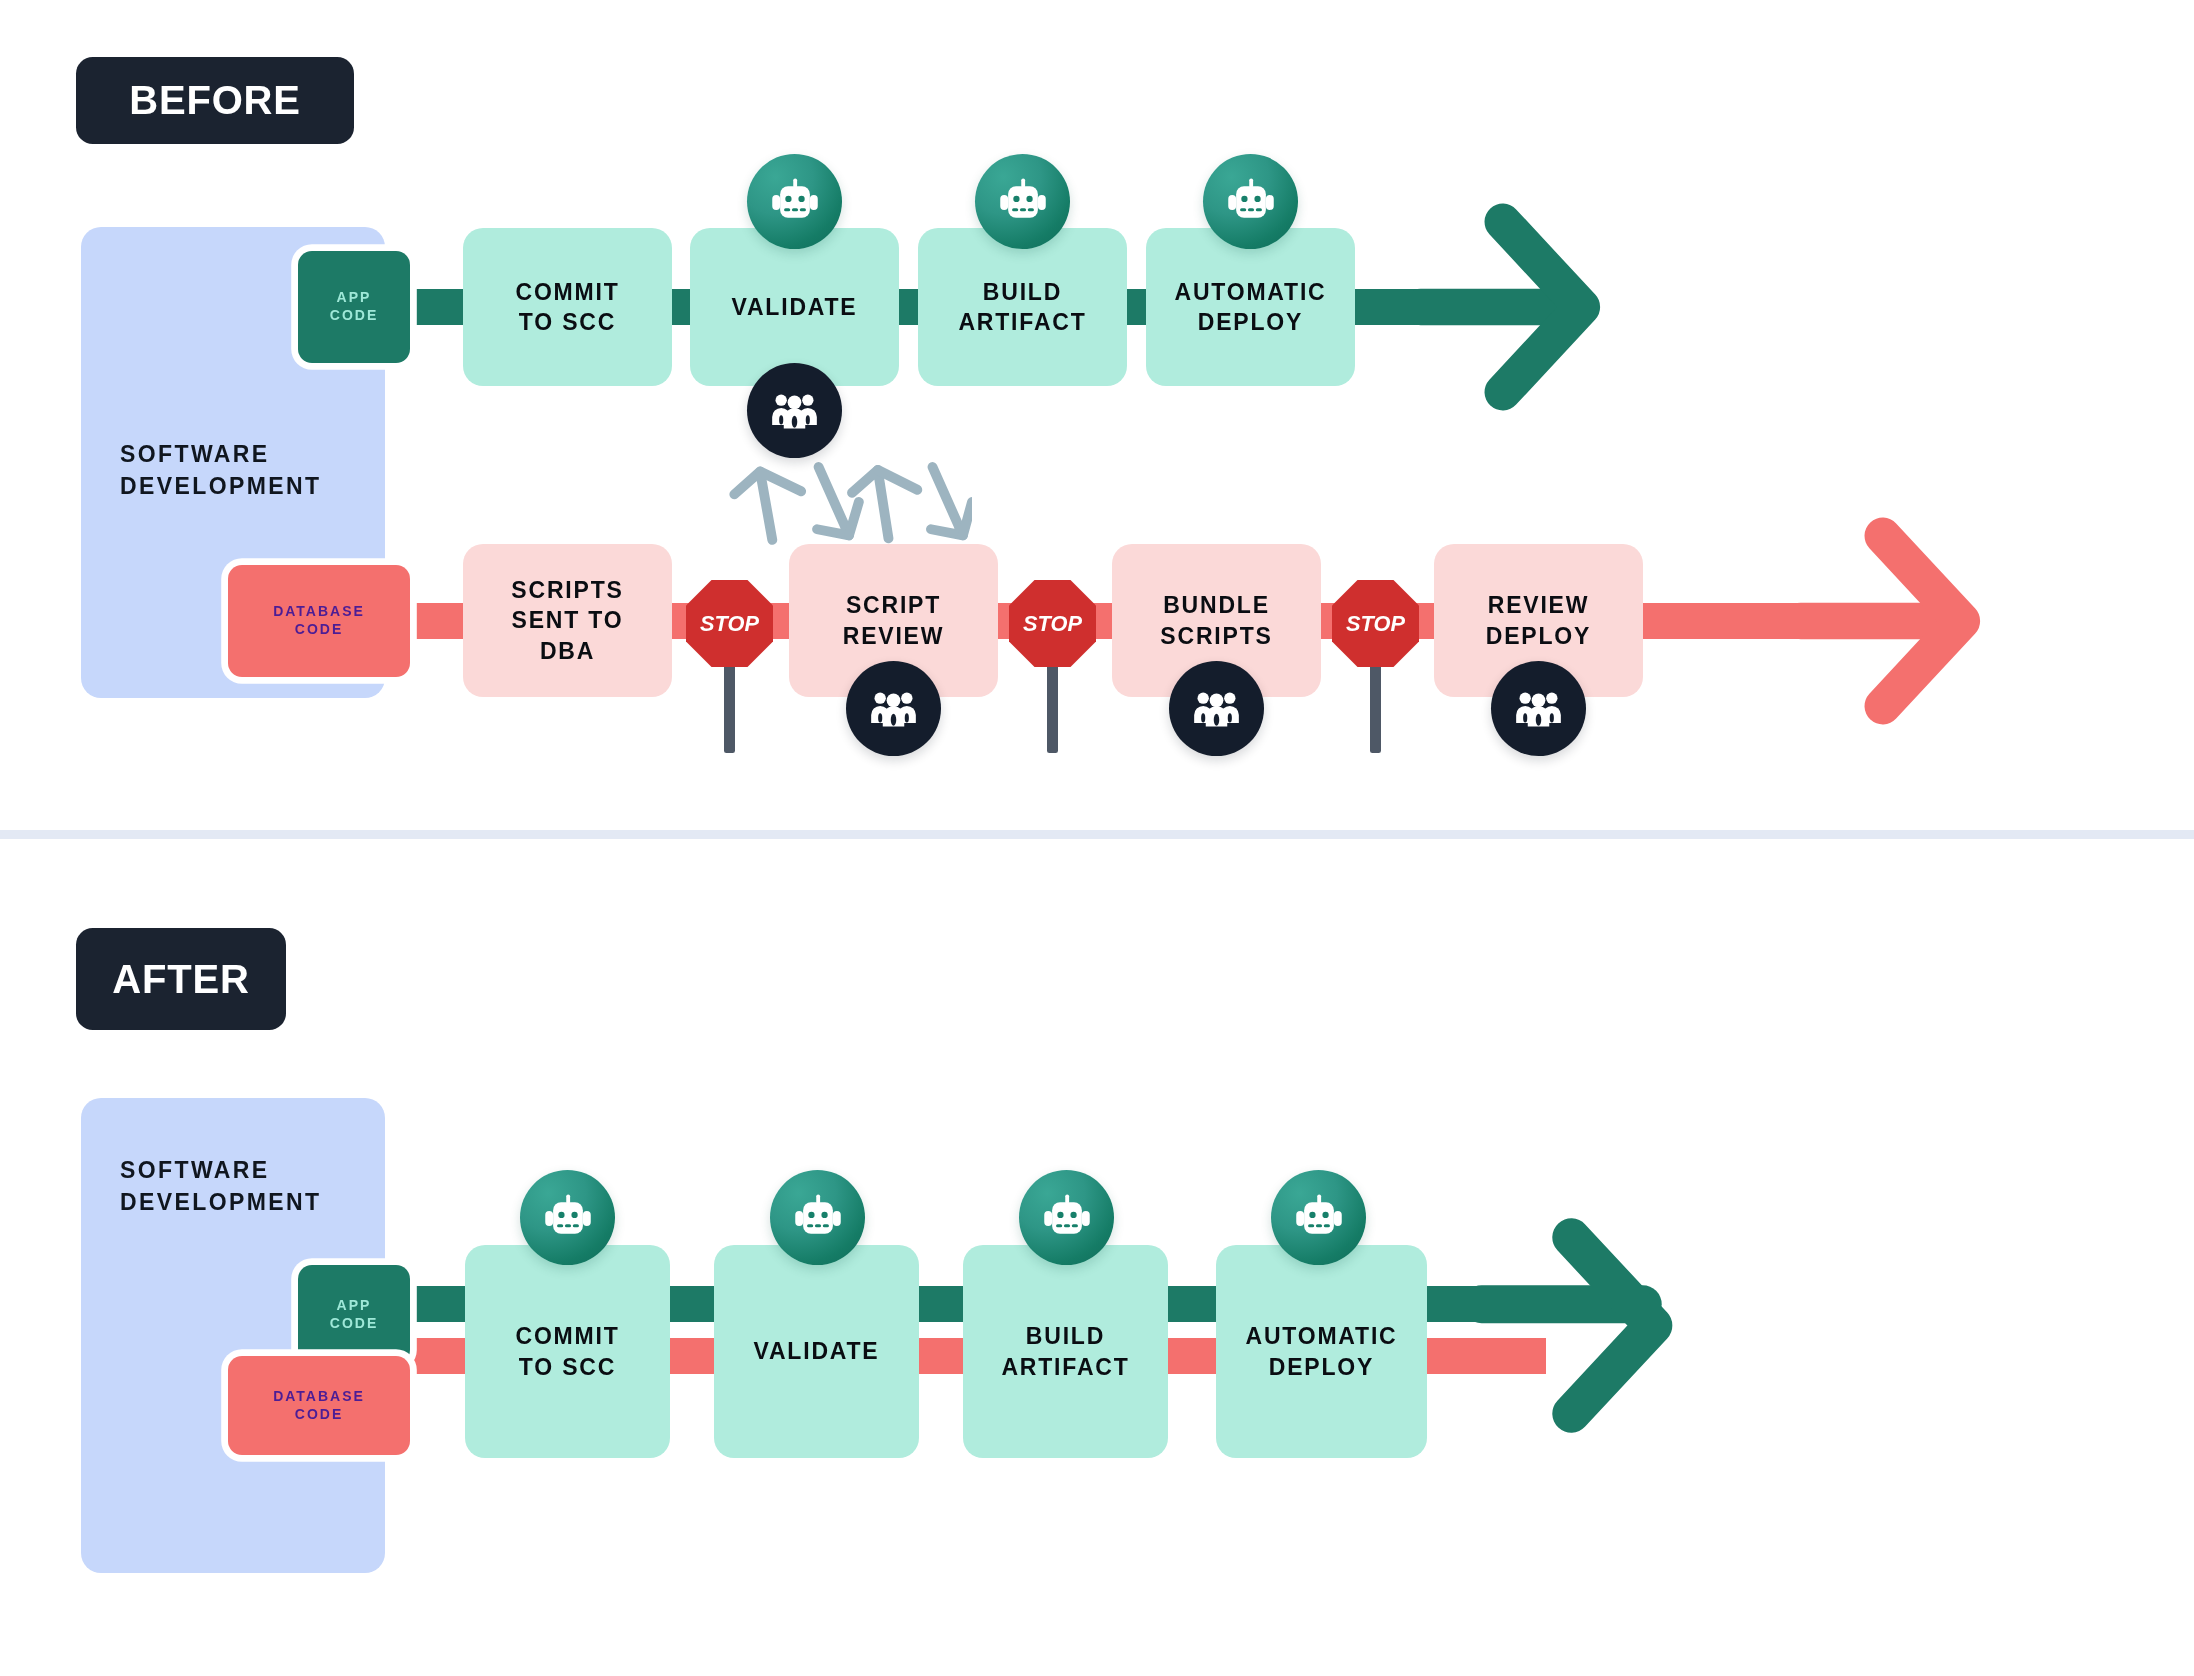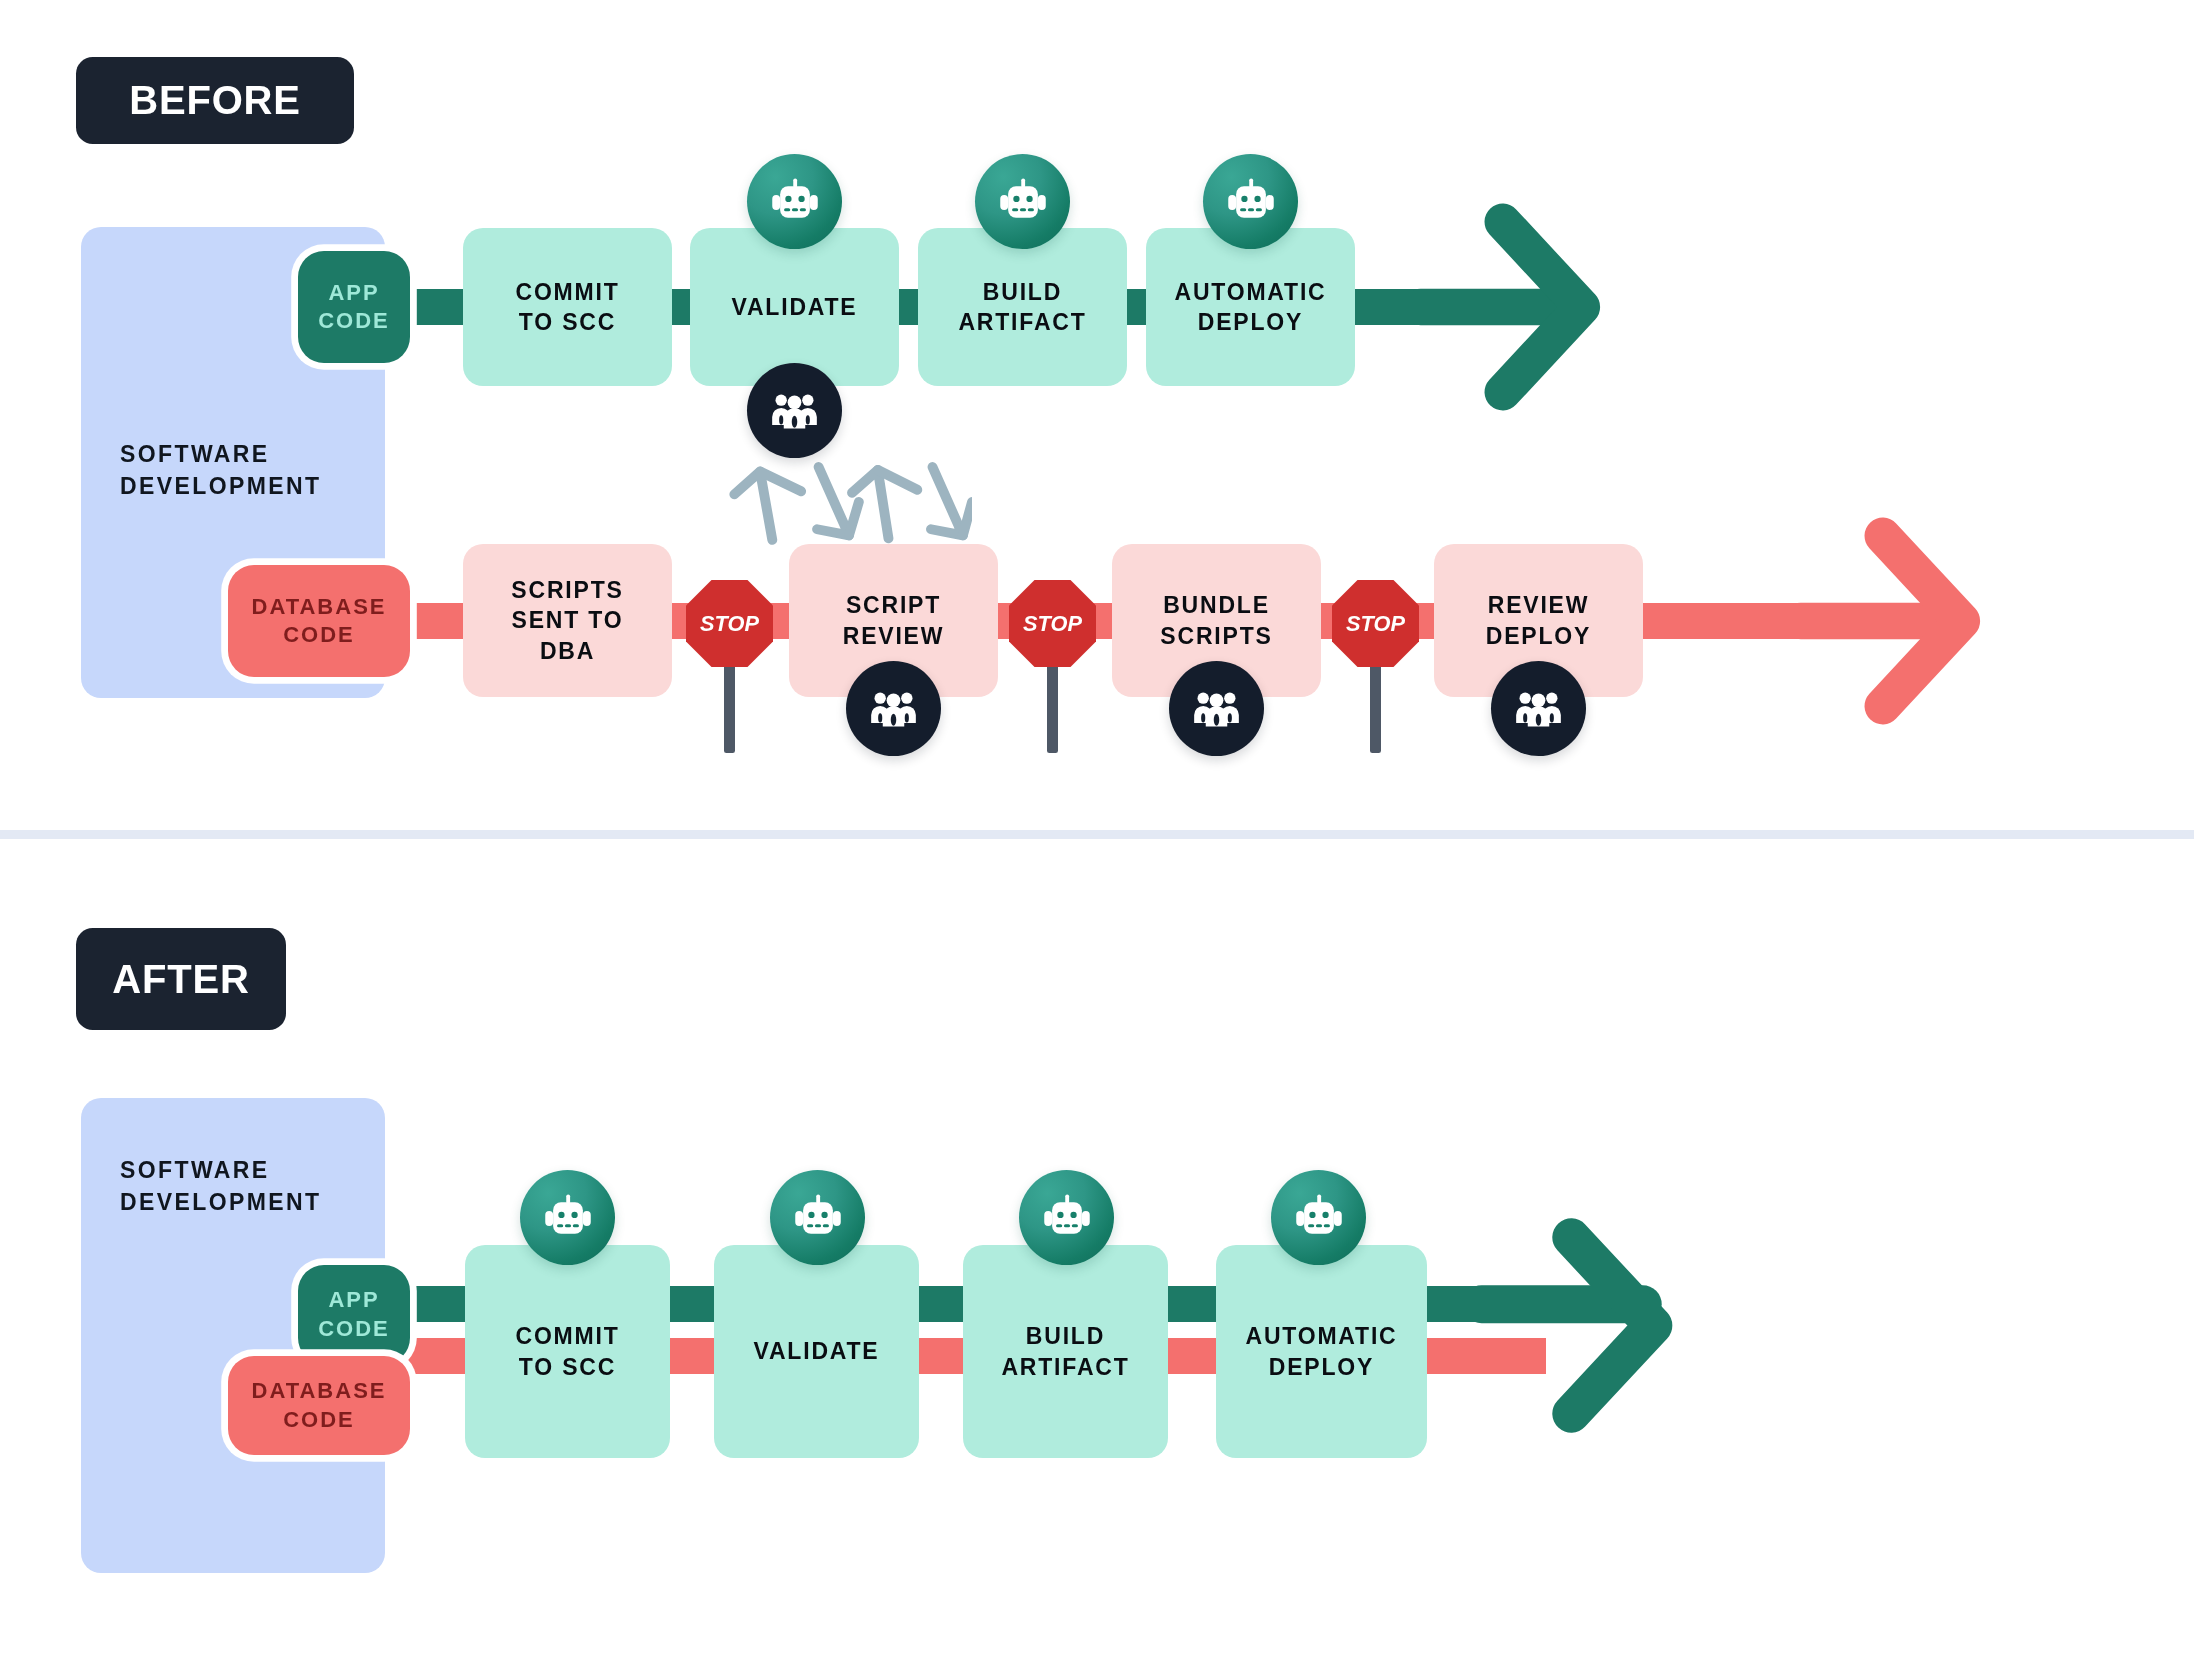--- a/index.html
+++ b/index.html
@@ -13,27 +13,27 @@
   .badge{background:#1b2330;color:#fff;border-radius:16.7px;
          display:flex;align-items:center;justify-content:center;
          font-weight:700;letter-spacing:0.8px;}
 
   
   .lane-panel{background:#c6d7fb;border-radius:20px;}
   .lane-title{color:#10161f;font-weight:700;font-size:23px;
               letter-spacing:2.4px;line-height:1.38;white-space:pre-line;}
 
   
-  .pill{border-radius:26px;display:flex;flex-direction:column;
+  .pill{border-radius:14px;display:flex;flex-direction:column;
         align-items:center;justify-content:center;
         box-shadow:0 0 0 6.8px #fff;
-        font-weight:700;font-size:22px;letter-spacing:2px;line-height:1.28;
+        font-weight:700;font-size:14px;letter-spacing:2px;line-height:1.28;
         text-align:center;z-index:30;}
   .pill.app{background:#1d7a66;color:#9fe8d8;}
-  .pill.db{background:#f4706e;color:#7f1d1d;}
+  .pill.db{background:#f4706e;color:#4c1d95;}
 
   
   .stage{border-radius:20px;display:flex;align-items:center;
          justify-content:center;text-align:center;
          font-weight:700;font-size:23px;letter-spacing:1.8px;line-height:1.32;
          color:#0a0d12;white-space:pre-line;z-index:20;}
   .stage.mint{background:#b0ecdd;}
   .stage.pink{background:#fbd9d8;}
 
   

